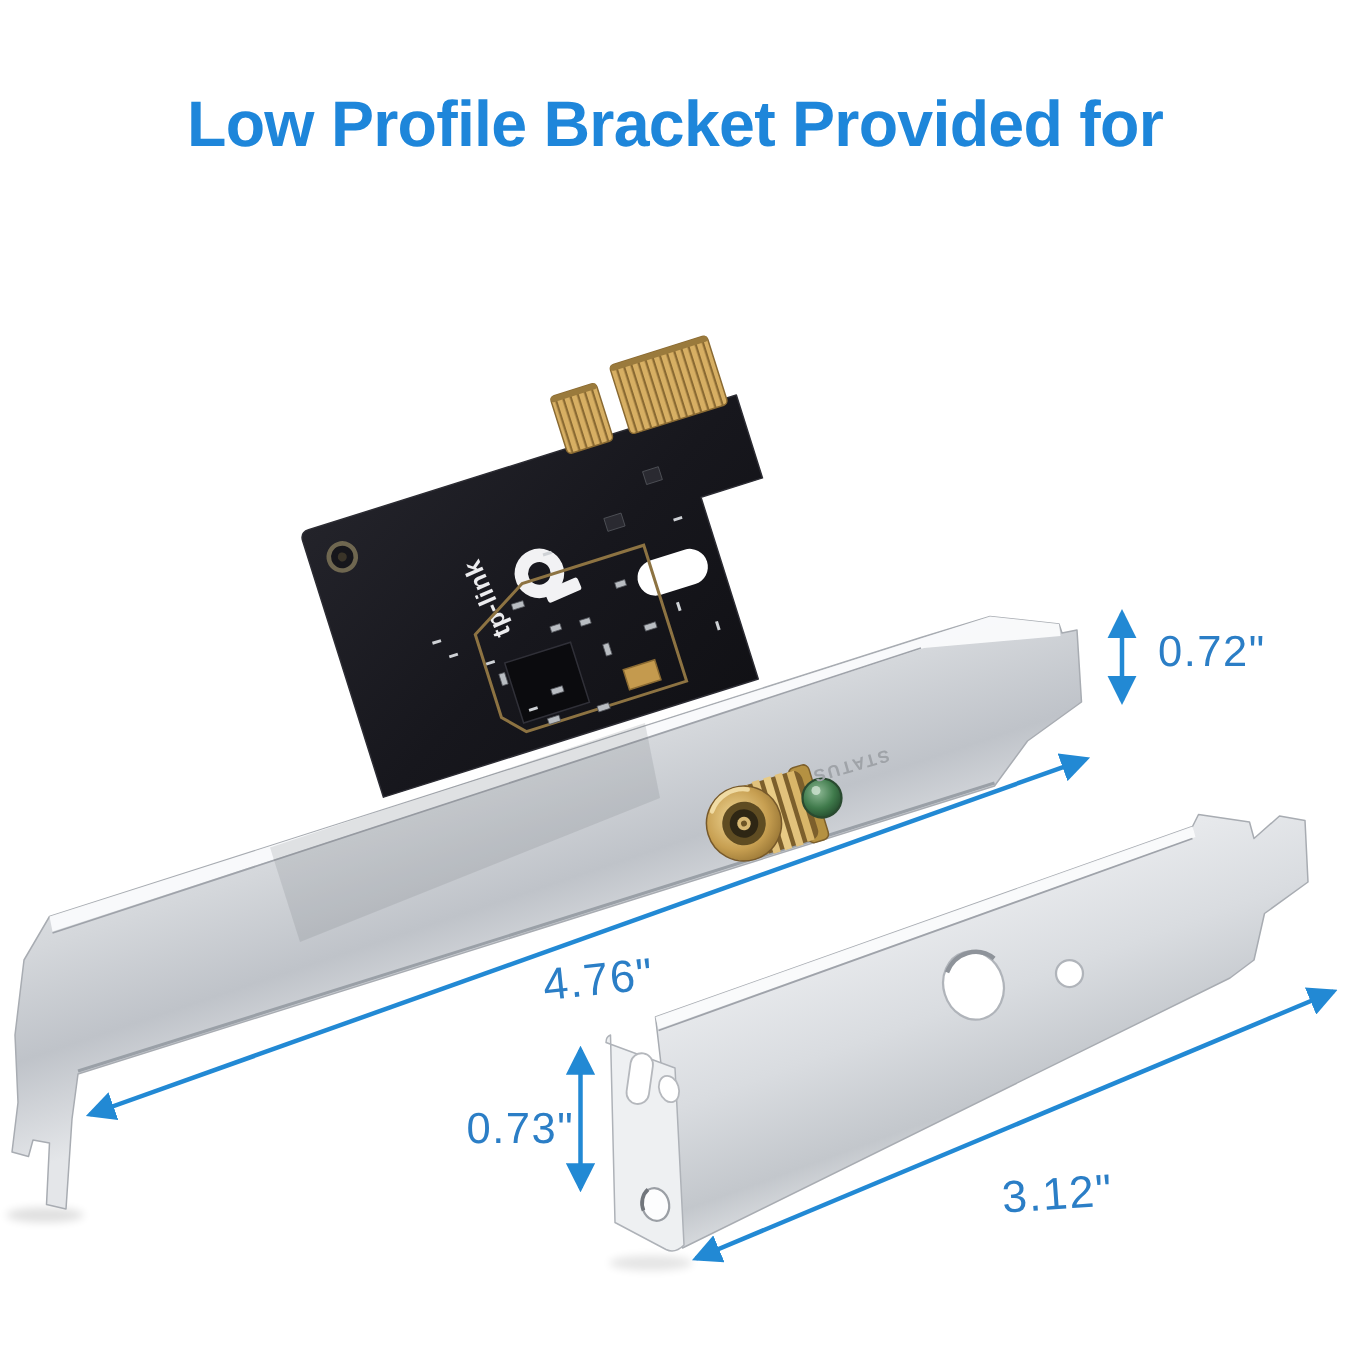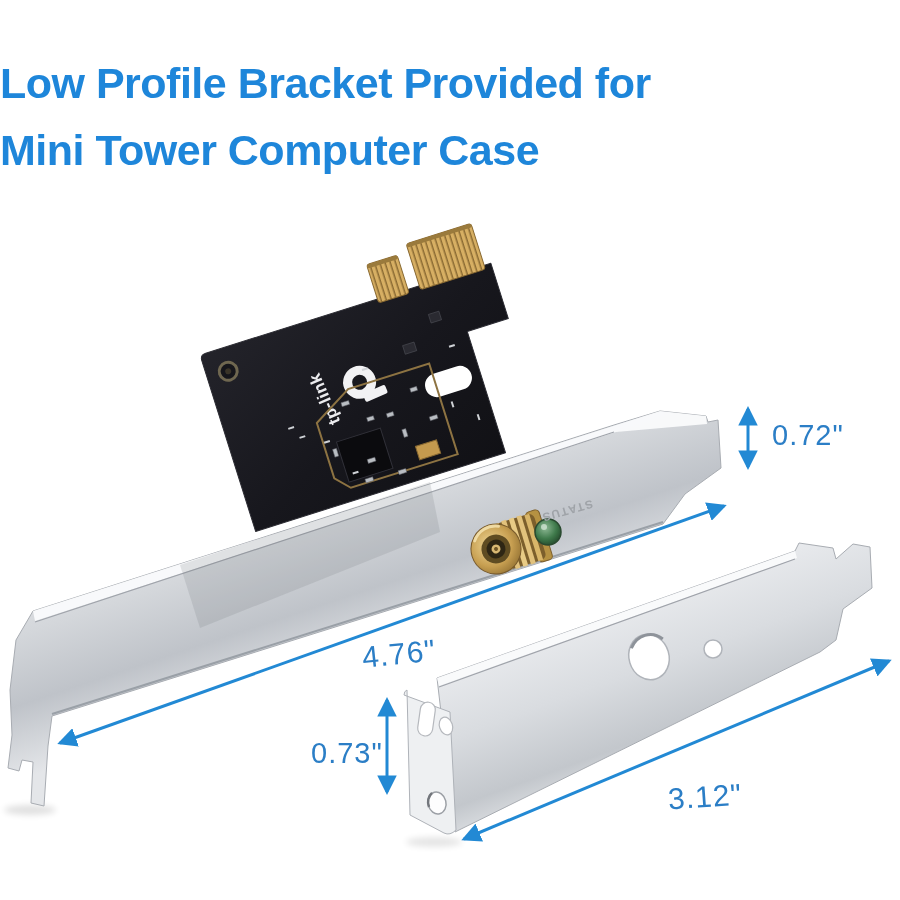--- a/index.html
+++ b/index.html
@@ -3,36 +3,35 @@
 <meta charset="utf-8">
 <style>
   :root{
     --title-blue:#1e86da;
     --dim-blue:#2b7ec6;
     --arrow-blue:#2289d4;
   }
   html,body{margin:0;padding:0;background:#ffffff;}
   .stage{position:relative;width:900px;height:900px;background:#ffffff;overflow:hidden;
          font-family:"Liberation Sans",sans-serif;}
-  .title{position:absolute;top:50px;left:0;width:100%;text-align:left;
+  .title{position:absolute;top:50px;left:0;width:100%;text-align:center;
          color:var(--title-blue);font-weight:bold;font-size:43px;line-height:67px;letter-spacing:-0.5px;}
   .scene{position:absolute;left:0;top:0;}
   .dim-label{position:absolute;color:var(--dim-blue);font-size:29px;font-weight:400;letter-spacing:1px;white-space:nowrap;}
   .dim-label.big{font-size:30px;}
   .rot-m6{transform:rotate(-6deg);}
   .rot-m4{transform:rotate(-4deg);}
 </style>
 </head>
 <body>
 
 <div class="stage">
 
   <div class="title">
     <div>Low Profile Bracket Provided for</div>
-    <div>Mini Tower Computer Case</div>
   </div>
 
   <svg class="scene" width="900" height="900" viewBox="0 0 900 900">
     <defs>
       <linearGradient id="steel" gradientUnits="userSpaceOnUse" x1="300" y1="420" x2="380" y2="660">
         <stop offset="0" stop-color="#f2f3f5"></stop>
         <stop offset="0.45" stop-color="#d4d7db"></stop>
         <stop offset="0.72" stop-color="#bfc3c9"></stop>
         <stop offset="1" stop-color="#e4e6e9"></stop>
       </linearGradient>

